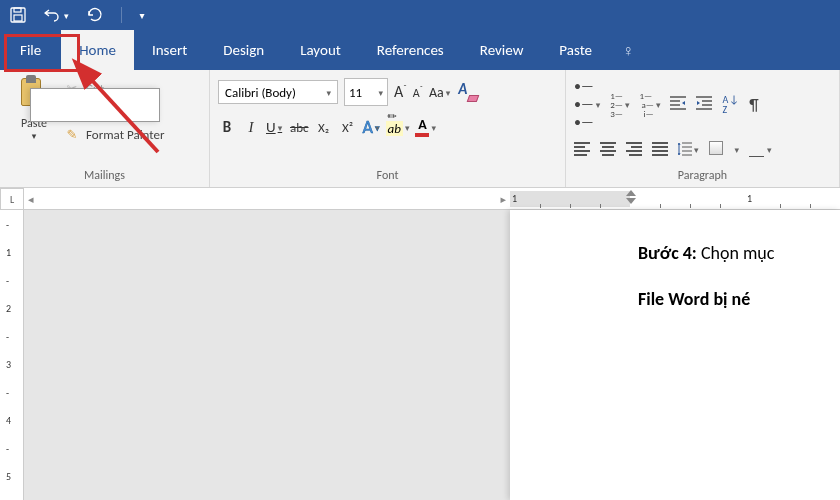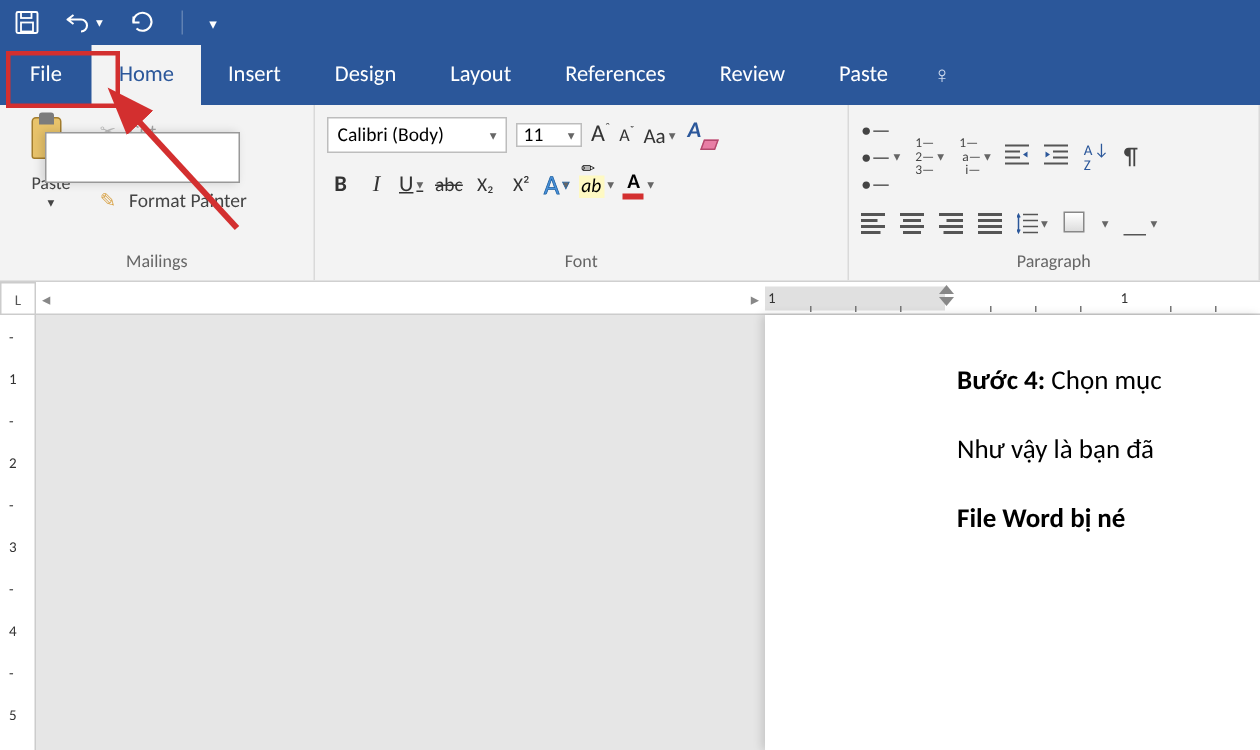--- a/index.html
+++ b/index.html
@@ -35,21 +35,21 @@
   .clip-right { display:flex; flex-direction:column; gap:7px; padding-top:6px; }
   .clip-item { display:flex; align-items:center; gap:6px; font-size:13px; color:#444; }
   .clip-item .ci { width:16px; height:16px; display:inline-flex; align-items:center; justify-content:center; color:#666; }
   .clip-item.disabled { color:#a0a0a0; }
   .clip-item.disabled .ci { color:#bbb; }
 
   
   .font .body { flex-direction: column; gap: 10px; padding-top: 4px; }
   .font .row { display:flex; align-items:center; gap:6px; }
   .fontname { width:120px; height:24px; border:1px solid #bdbdbd; background:#fff; font-size:13px; display:flex; align-items:center; padding:0 6px; justify-content:space-between; }
-  .fontsize { width:44px; height:16px; border:1px solid #bdbdbd; background:#fff; font-size:13px; display:flex; align-items:center; padding:0 4px; justify-content:space-between; }
+  .fontsize { width:44px; height:28px; border:1px solid #bdbdbd; background:#fff; font-size:13px; display:flex; align-items:center; padding:0 4px; justify-content:space-between; }
   .dd-sm { font-size:9px; color:#666; }
   .miniA { font-size:14px; color:#333; }
   .Aa { font-size:14px; color:#333; display:inline-flex; align-items:center; gap:2px; }
   .clearfmt { position:relative; width:22px; height:20px; }
   .clearfmt .A { font-size:15px; font-style:italic; font-weight:bold; color:#2b579a; position:absolute; top:-2px; left:2px; }
   .clearfmt .er { position:absolute; bottom:0; right:0; width:10px; height:7px; background:#e87ea5; border:1px solid #b3496d; transform:skewX(-20deg); }
 
   .fb { font-size:15px; color:#333; min-width:18px; text-align:center; }
   .fb.bold { font-weight:bold; }
   .fb.ital { font-style:italic; font-family: "Times New Roman", serif; }
@@ -364,21 +364,20 @@
     <span class="mt" style="left:210px"></span>
     <span class="num" style="left:237px">1</span>
     <span class="mt" style="left:270px"></span>
     <span class="mt" style="left:300px"></span>
   </div>
 
   <div class="gray-area"></div>
 
   <div class="page">
     <p><span class="b">Bước 4:</span><span> Chọn mục</span></p>
-    <p><span class="b"></span><span>Như vậy là bạn đã</span></p>
     <p><span class="b">File Word bị né</span><span></span></p>
   </div>
 </div>
 
 <div class="arrow-annotation">
   <svg viewBox="0 0 110 90">
     <defs>
       <marker id="ah" markerWidth="10" markerHeight="10" refX="2" refY="3" orient="auto">
         <path d="M0,0 L0,6 L8,3 z" fill="#d32f2f"></path>
       </marker>

